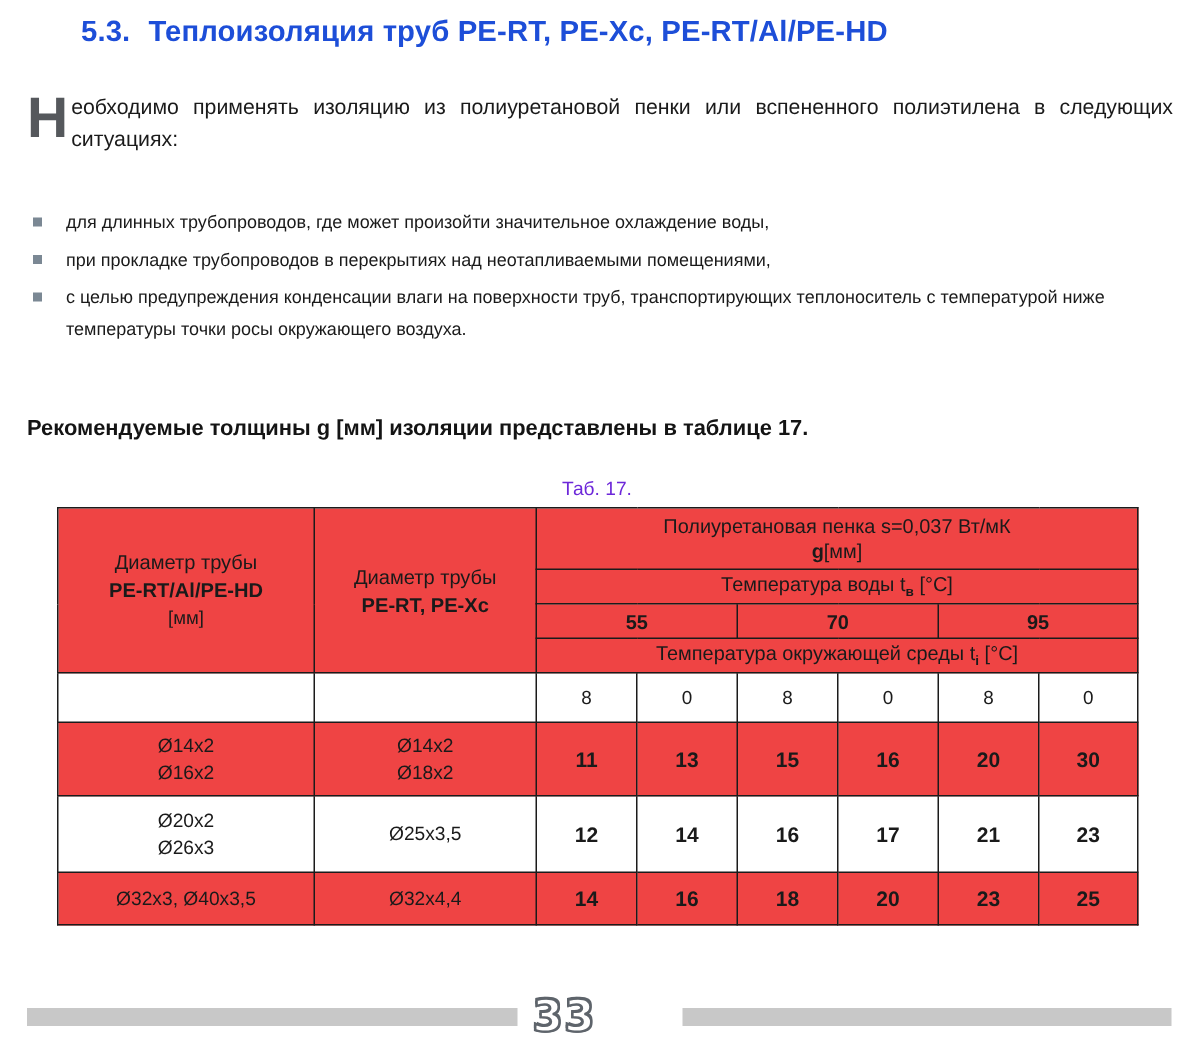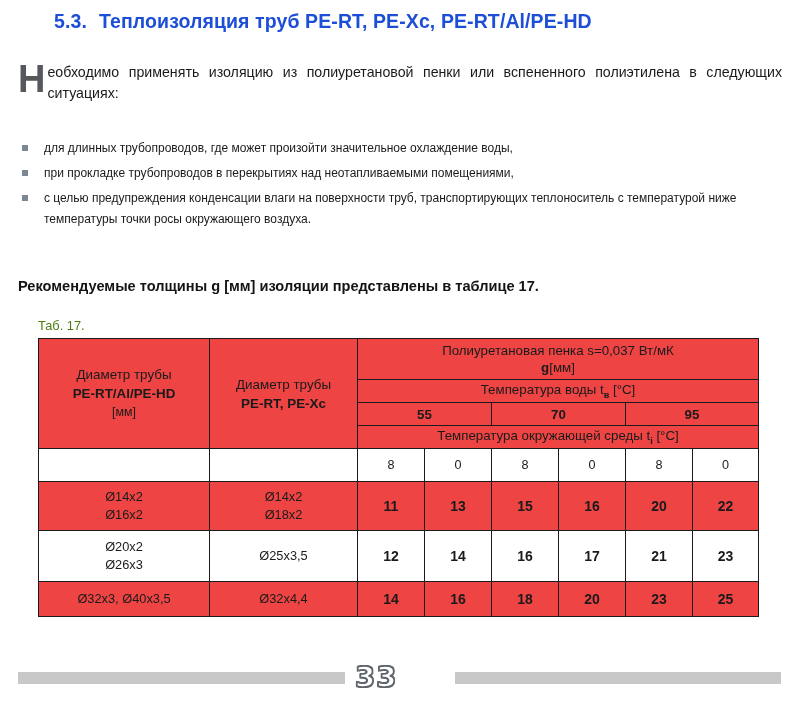--- a/index.html
+++ b/index.html
@@ -94,23 +94,23 @@
     color: #141414;
     white-space: nowrap;
   }
 
   
   .table-caption {
     position: absolute;
     left: 38px;
     top: 318px;
     width: 720px;
-    text-align: left;
+    text-align: center;
     font-size: 12.8px;
-    color: #4d7c0f;
+    color: #6d28d9;
   }
 
   
   .tbl-wrap {
     position: absolute;
     left: 38px;
     top: 338px;
     width: 720px;
   }
   table.t17 {
@@ -296,21 +296,21 @@
         </td>
         <td class="shade dim-cell">
           <div>Ø14x2</div>
           <div>Ø18x2</div>
         </td>
         <td class="shade num-cell">11</td>
         <td class="shade num-cell">13</td>
         <td class="shade num-cell">15</td>
         <td class="shade num-cell">16</td>
         <td class="shade num-cell">20</td>
-        <td class="shade num-cell">22</td>
+        <td class="shade num-cell">30</td>
       </tr>
 
       <tr>
         <td class="plain dim-cell" style="height:46px">
           <div>Ø20x2</div>
           <div>Ø26x3</div>
         </td>
         <td class="plain dim-cell">
           <div>Ø25x3,5</div>
         </td>

